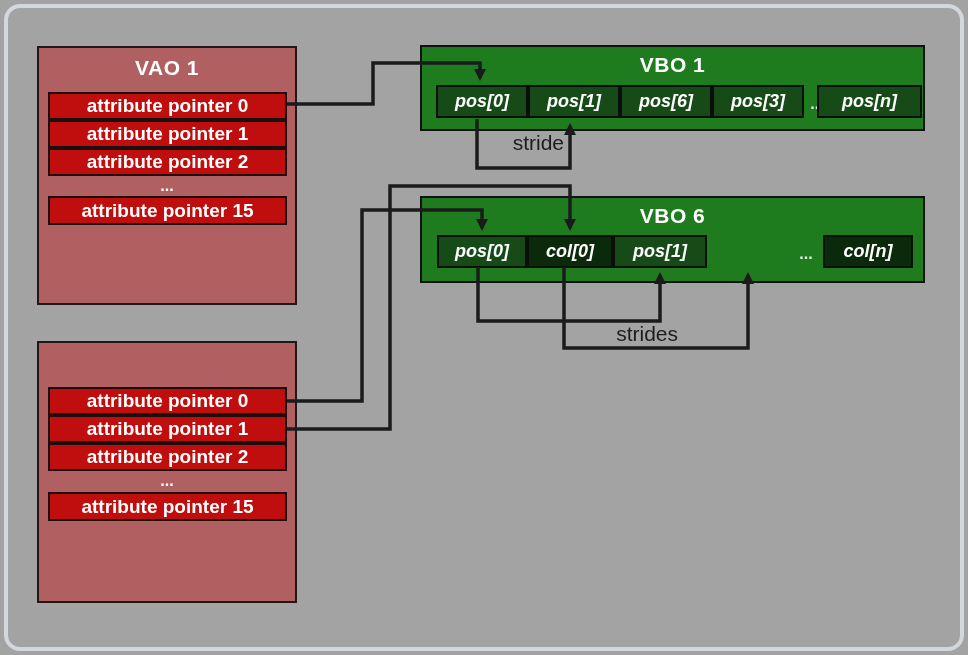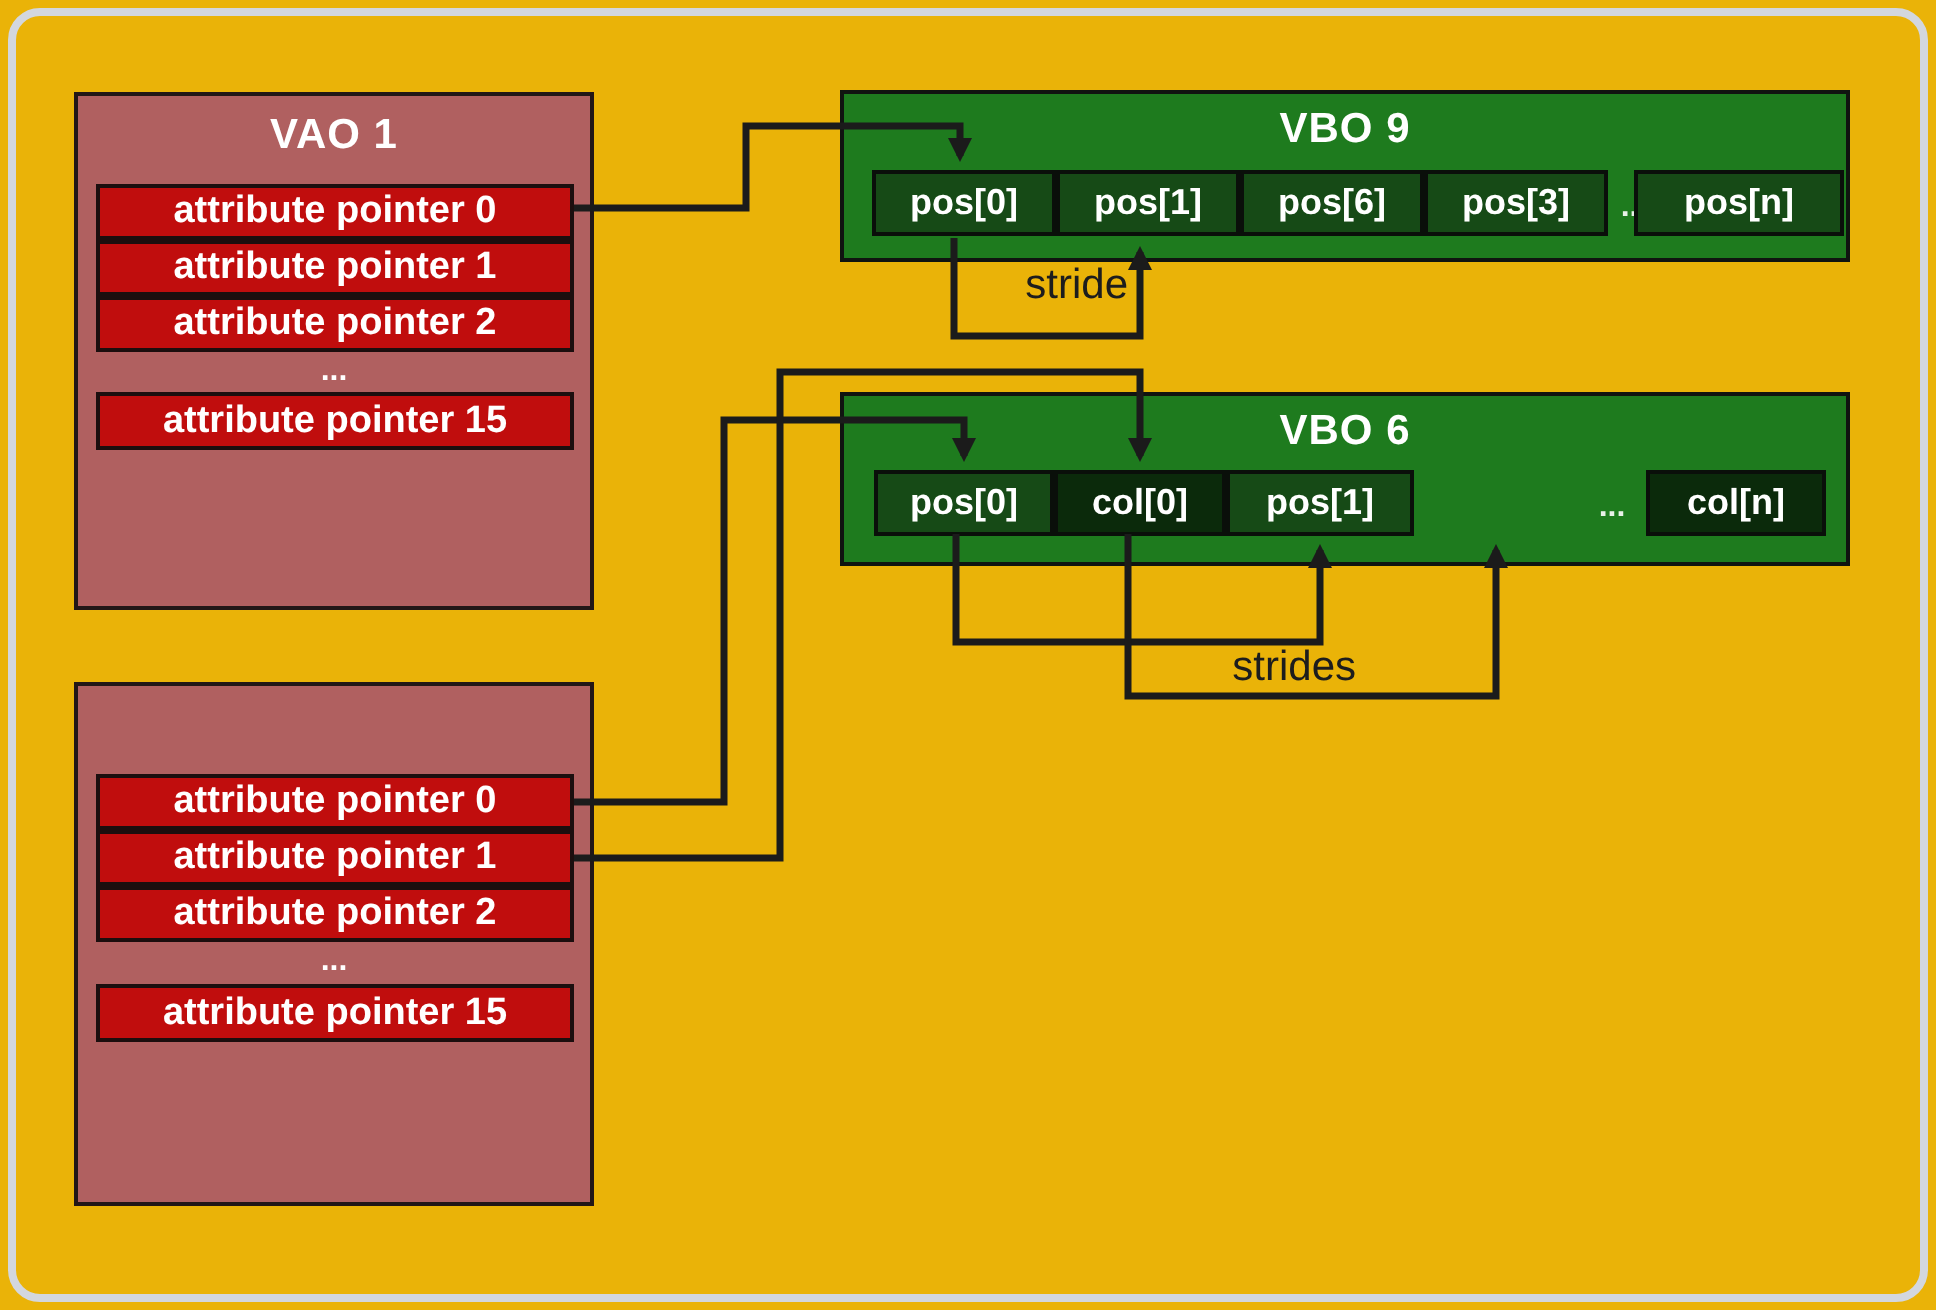--- a/index.html
+++ b/index.html
@@ -1,17 +1,17 @@
 <!DOCTYPE html>
 <html><head>
 <meta charset="utf-8">
 <style>
   html,body{margin:0;padding:0;background:#ffffff;}
   #canvas{
-    position:relative;width:968px;height:655px;background:#eab308;overflow:hidden;
+    position:relative;width:968px;height:655px;background:#a3a3a3;overflow:hidden;
     font-family:"Liberation Sans",sans-serif;
   }
   #frame{
     position:absolute;left:4px;top:4px;width:952px;height:639px;
     border:4px solid #d3d7de;border-radius:16px;pointer-events:none;
   }
   
   .vao-box{
     position:absolute;width:260px;background:#b06060;border:2px solid #221717;
     box-sizing:border-box;
@@ -35,21 +35,21 @@
     position:absolute;left:420px;width:505px;background:#1e7b1e;
     border:2px solid #101410;box-sizing:border-box;
   }
   .vbo-title{
     position:absolute;left:0;top:6px;width:100%;text-align:center;
     color:#ffffff;font-weight:bold;font-size:21px;letter-spacing:0.5px;
   }
   .vbo-cell{
     position:absolute;height:33px;border:2px solid #0a0f0a;box-sizing:border-box;
     display:flex;align-items:center;justify-content:center;color:#ffffff;
-    font-weight:bold;font-size:18px;white-space:nowrap;
+    font-weight:bold;font-size:18px;white-space:nowrap;font-style:italic;
   }
   .cell-pos{background:#164a16;}
   .cell-col{background:#0b2a0b;}
   .vbo-ellipsis{
     position:absolute;width:26px;text-align:center;color:#e8f2e8;
     font-weight:bold;font-size:16px;
   }
   
   .conn-label{
     position:absolute;color:#1d1d1d;font-size:21px;text-align:right;
@@ -75,21 +75,21 @@
 
   <div class="vao-box" style="left:37px;top:341px;height:262px;">
     <div class="vao-row" style="top:44px;">attribute pointer 0</div>
     <div class="vao-row" style="top:72px;">attribute pointer 1</div>
     <div class="vao-row" style="top:100px;">attribute pointer 2</div>
     <div class="vao-ellipsis" style="top:131px;">...</div>
     <div class="vao-row" style="top:149px;height:29px;">attribute pointer 15</div>
   </div>
 
   <div class="vbo-box" style="top:45px;height:86px;">
-    <div class="vbo-title">VBO 9</div>
+    <div class="vbo-title">VBO 1</div>
     <div class="vbo-cell cell-pos" style="left:14px;top:38px;width:92px;">pos[0]</div>
     <div class="vbo-cell cell-pos" style="left:106px;top:38px;width:92px;">pos[1]</div>
     <div class="vbo-cell cell-pos" style="left:198px;top:38px;width:92px;">pos[6]</div>
     <div class="vbo-cell cell-pos" style="left:290px;top:38px;width:92px;">pos[3]</div>
     <div class="vbo-ellipsis" style="left:382px;top:48px;">...</div>
     <div class="vbo-cell cell-pos" style="left:395px;top:38px;width:105px;">pos[n]</div>
   </div>
 
   <div class="vbo-box" style="top:196px;height:87px;">
     <div class="vbo-title">VBO 6</div>

